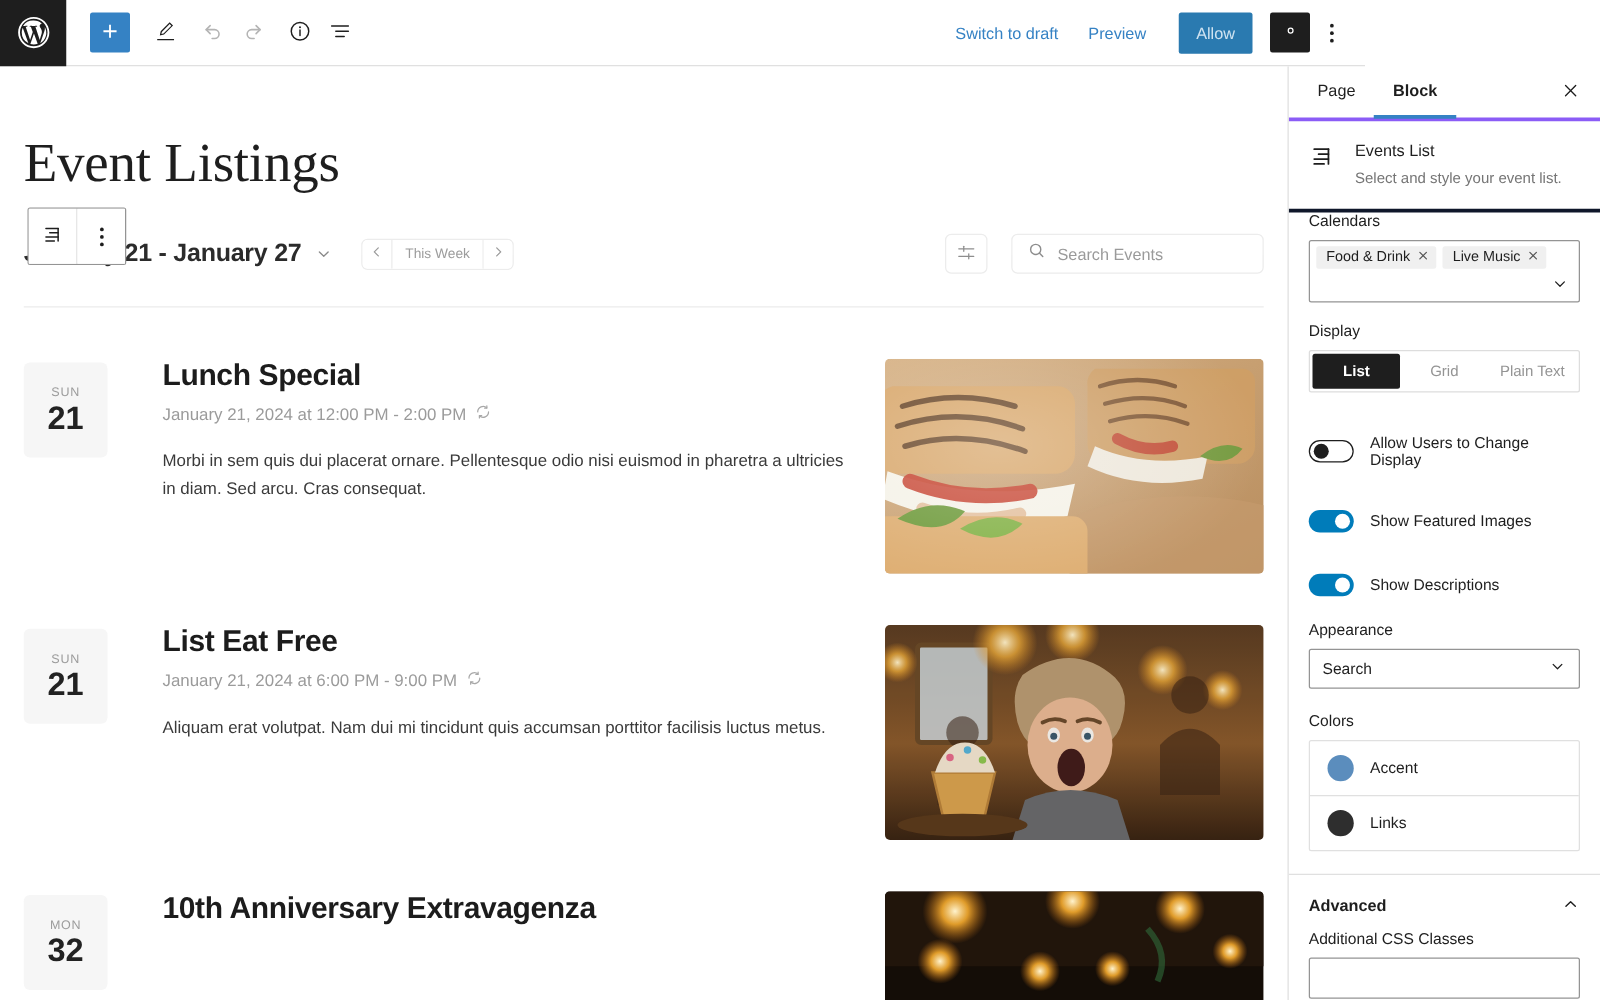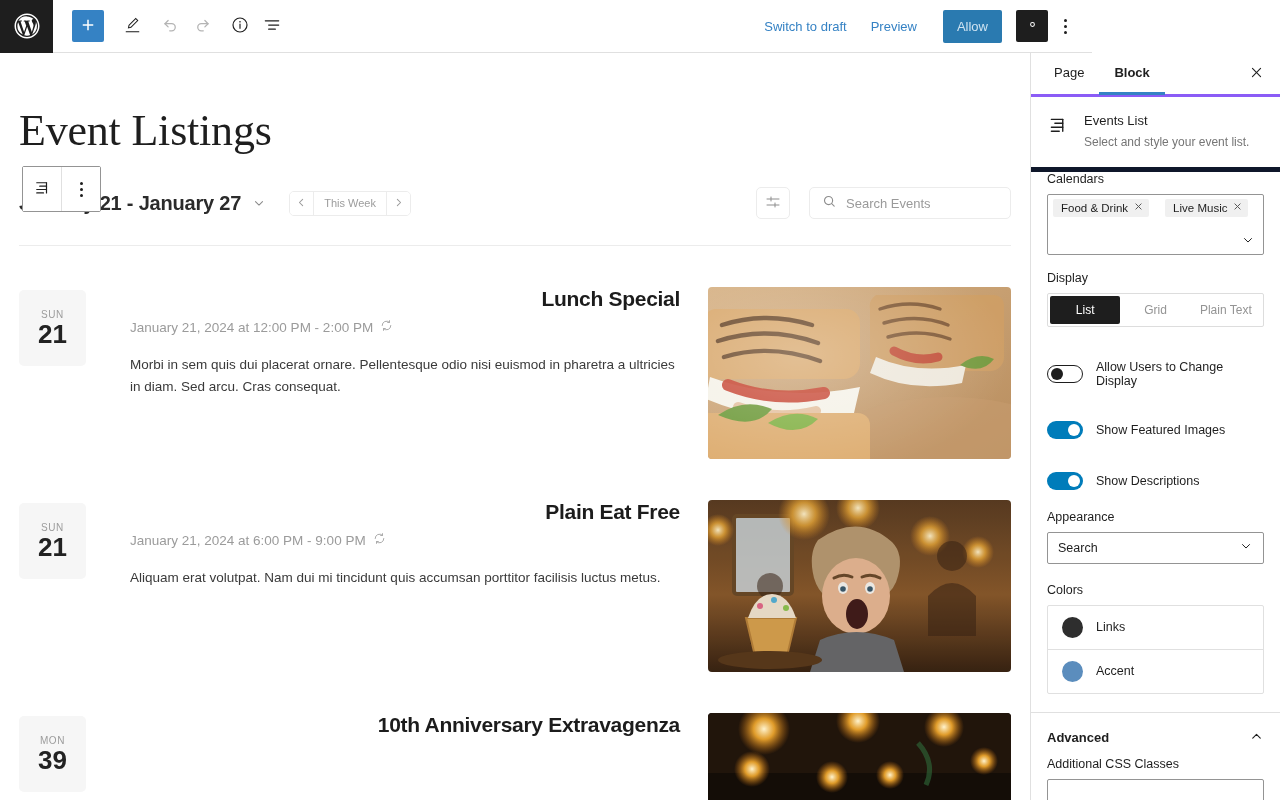--- a/index.html
+++ b/index.html
@@ -185,22 +185,22 @@
     margin-top: 3px;
   }
   .ev-dow {
     font-size: 10px; font-weight: 400; color: #9c9c9c;
     letter-spacing: 0.6px; margin-bottom: 1px;
   }
   .ev-dnum { font-size: 26px; font-weight: 700; color: #222; line-height: 1; }
 
   .ev-body { flex: 1; padding-left: 44px; padding-right: 28px; }
   .ev-title {
-    font-size: 21px; font-weight: 700; color: #1c1c1c;
-    letter-spacing: -0.3px; margin-bottom: 8px; text-align: right;
+    font-size: 24px; font-weight: 700; color: #1c1c1c;
+    letter-spacing: -0.3px; margin-bottom: 8px;
   }
   .ev-meta {
     font-size: 13.5px; color: #9b9b9b;
     display: flex; align-items: center; gap: 7px;
     margin-bottom: 19px;
   }
   .ev-desc { font-size: 13.5px; color: #3a3a3a; line-height: 1.62; max-width: 575px; }
 
   .ev-thumb {
     width: 303px; height: 172px; flex: 0 0 303px;
@@ -237,41 +237,41 @@
   .sb-close {
     margin-left: auto; width: 32px; height: 32px;
     background: none; border: none; cursor: pointer;
     display: flex; align-items: center; justify-content: center;
     color: #1e1e1e;
   }
 
   .sb-blockcard {
     display: flex; gap: 16px;
     padding: 16px;
-    border-bottom: 5px solid #0f172a;
+    border-bottom: 3px solid #0f172a;
   }
   .sb-blockicon { color: #1e1e1e; margin-top: 2px; }
   .sb-blockname { font-size: 13px; font-weight: 500; color: #1e1e1e; margin-bottom: 6px; }
   .sb-blockdesc { font-size: 12px; color: #757575; line-height: 1.4; }
 
   .sb-section-head {
     display: flex; align-items: center;
     padding: 16px 16px 10px 16px;
     cursor: pointer;
   }
   .sb-section-title { font-size: 13px; font-weight: 600; color: #1e1e1e; }
   .sb-section-caret { margin-left: auto; color: #1e1e1e; }
 
   .sb-body { padding: 0 16px; }
   .sb-label { font-size: 12.5px; color: #1e1e1e; margin-bottom: 8px; }
 
   .token-field {
     border: 1px solid #949494; border-radius: 2px;
     display: flex; align-items: center; flex-wrap: wrap;
-    padding: 4px 4px 4px 5px; gap: 16px; min-height: 32px;
+    padding: 4px 4px 4px 5px; gap: 5px; min-height: 32px;
     background: #fff;
   }
   .token {
     background: #f0f0f0; border-radius: 2px;
     display: flex; align-items: center; gap: 6px;
     padding: 3px 6px 3px 8px;
     font-size: 11.5px; color: #1e1e1e;
   }
   .token-x { cursor: pointer; color: #555; font-size: 11px; line-height: 1; }
   .token-caret { margin-left: auto; color: #1e1e1e; padding-right: 4px; cursor: pointer; }
@@ -280,21 +280,21 @@
     display: flex; border: 1px solid #ddd; border-radius: 2px;
     padding: 2px; background: #fff; height: 34px;
   }
   .seg-btn {
     flex: 1; border: none; background: transparent; cursor: pointer;
     font-family: "Liberation Sans", sans-serif;
     font-size: 12px; color: #949494;
     border-radius: 2px;
     display: flex; align-items: center; justify-content: center;
   }
-  .seg-btn.active { background: #1e1e1e; color: #fff; font-weight: 400; }
+  .seg-btn.active { background: #1e1e1e; color: #fff; font-weight: 700; }
 
   .toggle-row { display: flex; align-items: center; gap: 13px; margin-top: 33px; }
   .tgl {
     width: 36px; height: 18px; border-radius: 9px;
     position: relative; cursor: pointer; flex: 0 0 36px;
   }
   .tgl.on { background: #007cba; }
   .tgl.off { background: #fff; border: 1px solid #1e1e1e; }
   .tgl .knob {
     position: absolute; top: 3px; width: 12px; height: 12px;
@@ -533,21 +533,21 @@
           </svg>
         </div>
       </div>
 
       <div class="ev-item">
         <div class="ev-date">
           <span class="ev-dow">SUN</span>
           <span class="ev-dnum">21</span>
         </div>
         <div class="ev-body">
-          <div class="ev-title">Plain Eat Free</div>
+          <div class="ev-title">List Eat Free</div>
           <div class="ev-meta">
             <span>January 21, 2024 at 6:00 PM - 9:00 PM</span>
             <span>
               <svg width="13" height="13" viewBox="0 0 24 24" fill="none" stroke="#a8a8a8" stroke-width="1.8" stroke-linecap="round" stroke-linejoin="round">
                   <path d="M4 12a8 8 0 0 1 13.5-5.8"></path>
                   <path d="M20 12a8 8 0 0 1-13.5 5.8"></path>
                   <path d="M17.5 3v3.4h-3.4"></path>
                   <path d="M6.5 21v-3.4h3.4"></path>
                 </svg>
             </span>
@@ -612,21 +612,21 @@
               <ellipse cx="62" cy="160" rx="52" ry="9" fill="#5b3a1c"></ellipse>
             </g>
             <rect width="303" height="172" fill="#000" opacity=".05"></rect>
           </svg>
         </div>
       </div>
 
       <div class="ev-item">
         <div class="ev-date">
           <span class="ev-dow">MON</span>
-          <span class="ev-dnum">39</span>
+          <span class="ev-dnum">32</span>
         </div>
         <div class="ev-body">
           <div class="ev-title">10th Anniversary Extravagenza</div>
         </div>
         <div class="ev-thumb">
           <svg viewBox="0 0 303 172" preserveAspectRatio="none" role="img">
             <defs>
               <radialGradient id="flame" cx="50%" cy="50%" r="50%">
                 <stop offset="0" stop-color="#fff3cd"></stop>
                   <stop offset=".4" stop-color="#f5ab2e" stop-opacity=".9"></stop>
@@ -764,26 +764,26 @@
       <span class="sel-caret">
         <svg width="14" height="14" viewBox="0 0 24 24" fill="none" stroke="currentColor" stroke-width="1.7" stroke-linecap="round" stroke-linejoin="round">
             <path d="m6 9.5 6 6 6-6"></path>
           </svg>
       </span>
     </div>
 
     <div class="sb-label" style="margin-top:19px">Colors</div>
     <div class="color-list">
       <div class="color-row">
+        <span class="swatch" style="background:#5b8dbd"></span>
+        <span class="color-name">Accent</span>
+      </div>
+      <div class="color-row">
         <span class="swatch" style="background:#2e2e2e"></span>
         <span class="color-name">Links</span>
-      </div>
-      <div class="color-row">
-        <span class="swatch" style="background:#5b8dbd"></span>
-        <span class="color-name">Accent</span>
       </div>
     </div>
   </div>
 
   <div class="sb-rule"></div>
 
   <div class="sb-section-head">
     <span class="sb-section-title">Advanced</span>
     <span class="sb-section-caret">
       <svg width="15" height="15" viewBox="0 0 24 24" fill="none" stroke="currentColor" stroke-width="1.8" stroke-linecap="round" stroke-linejoin="round">

